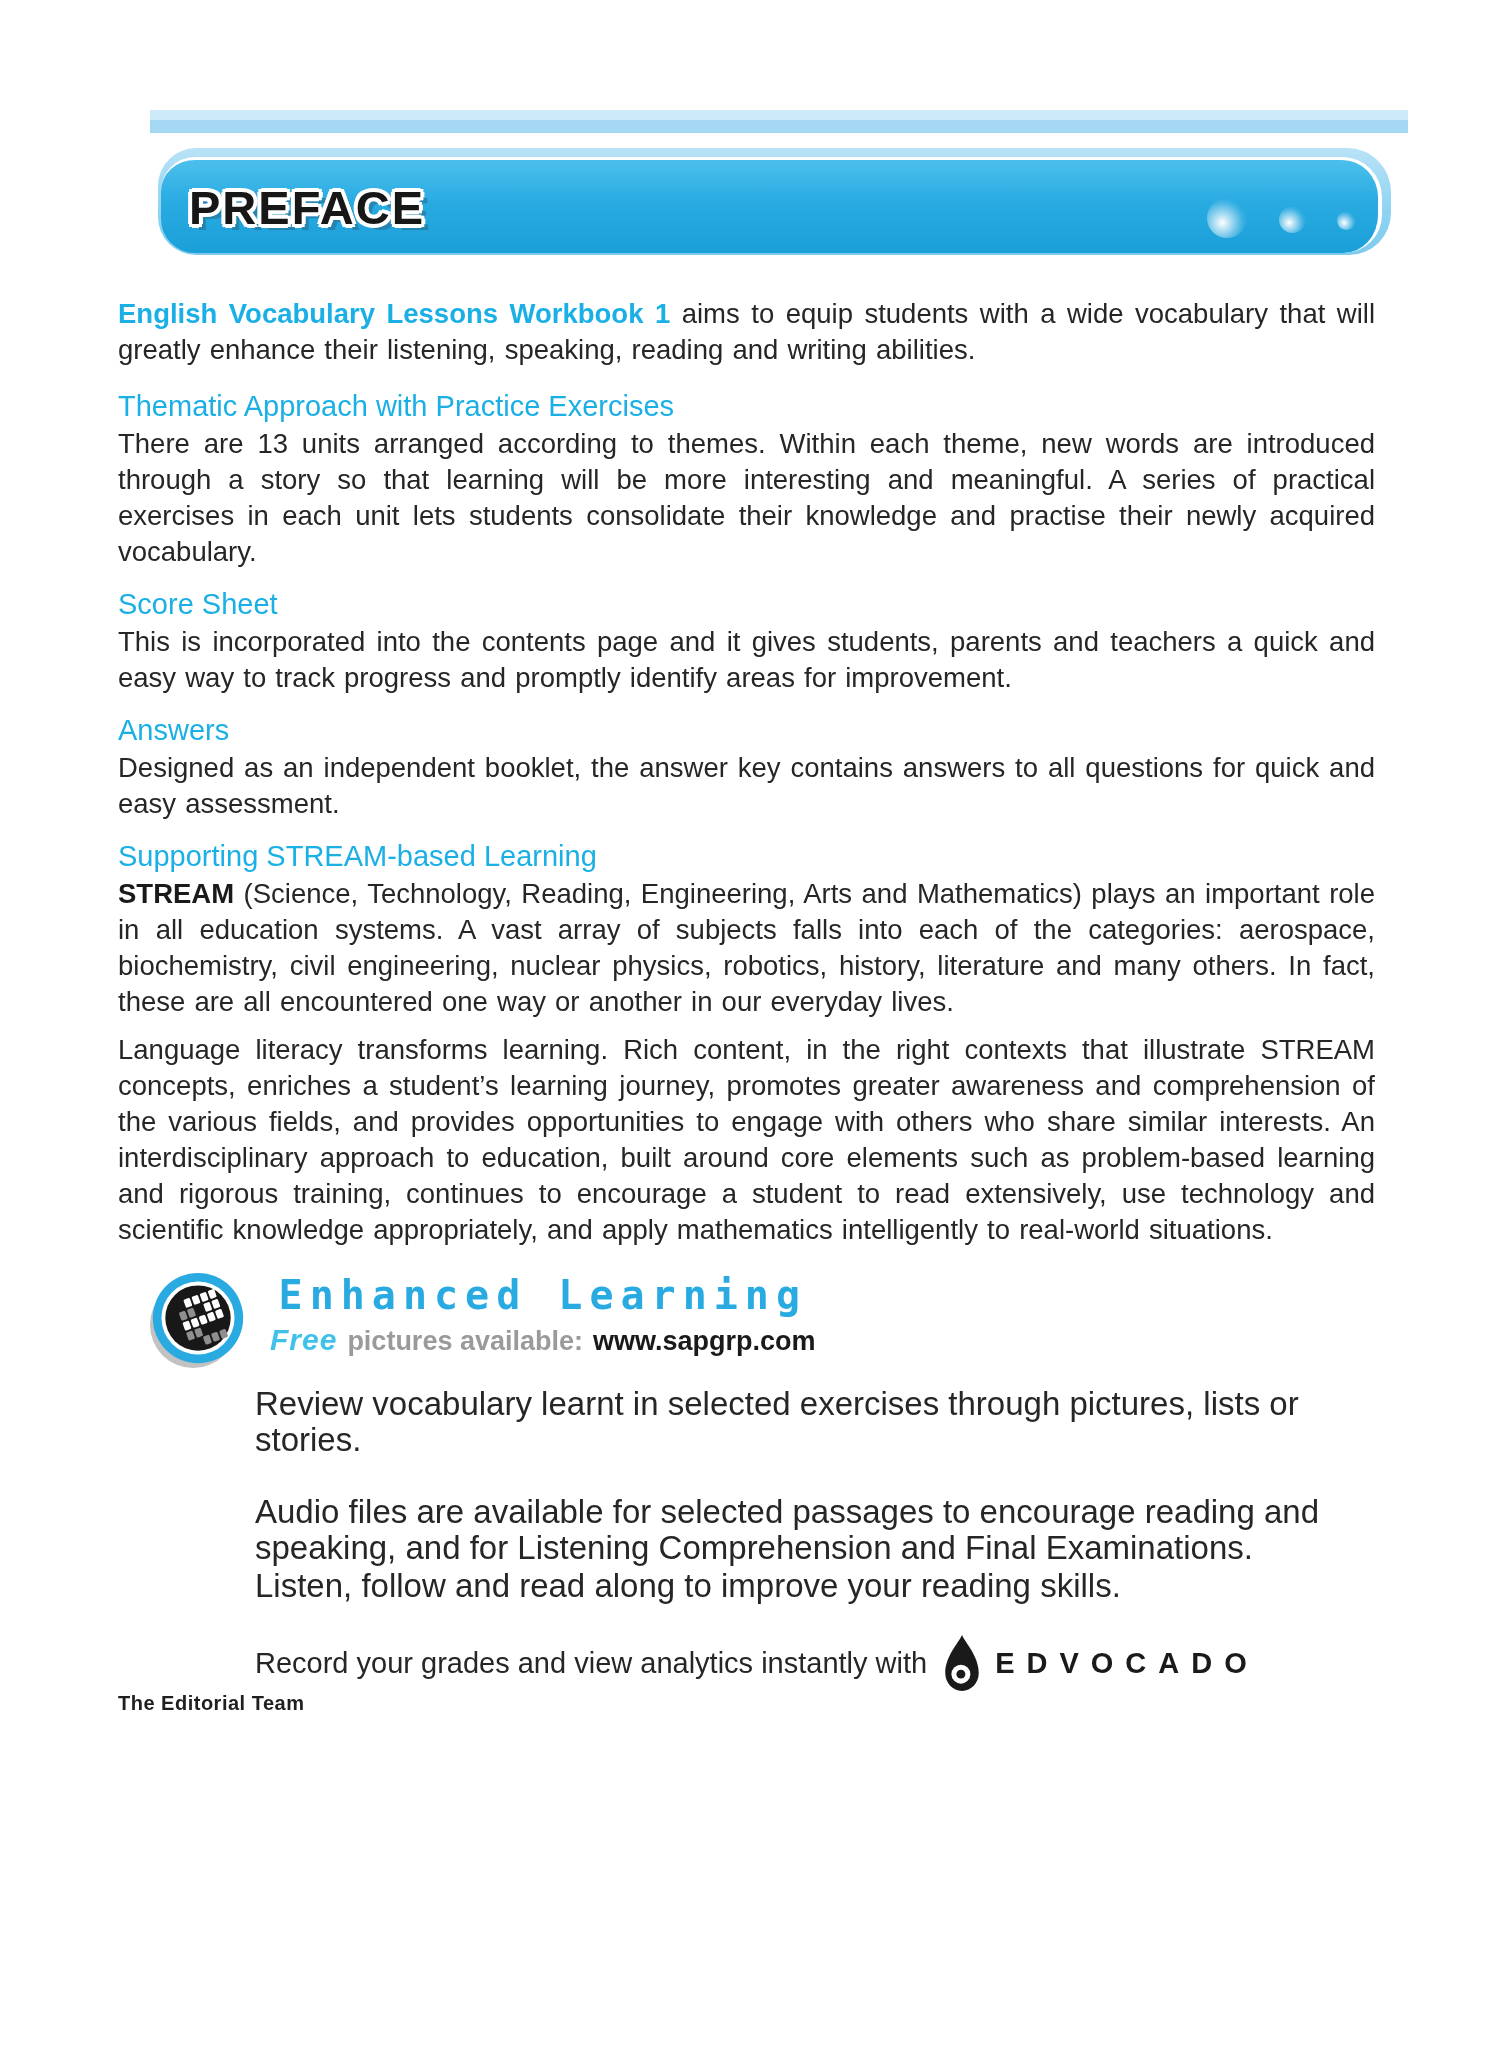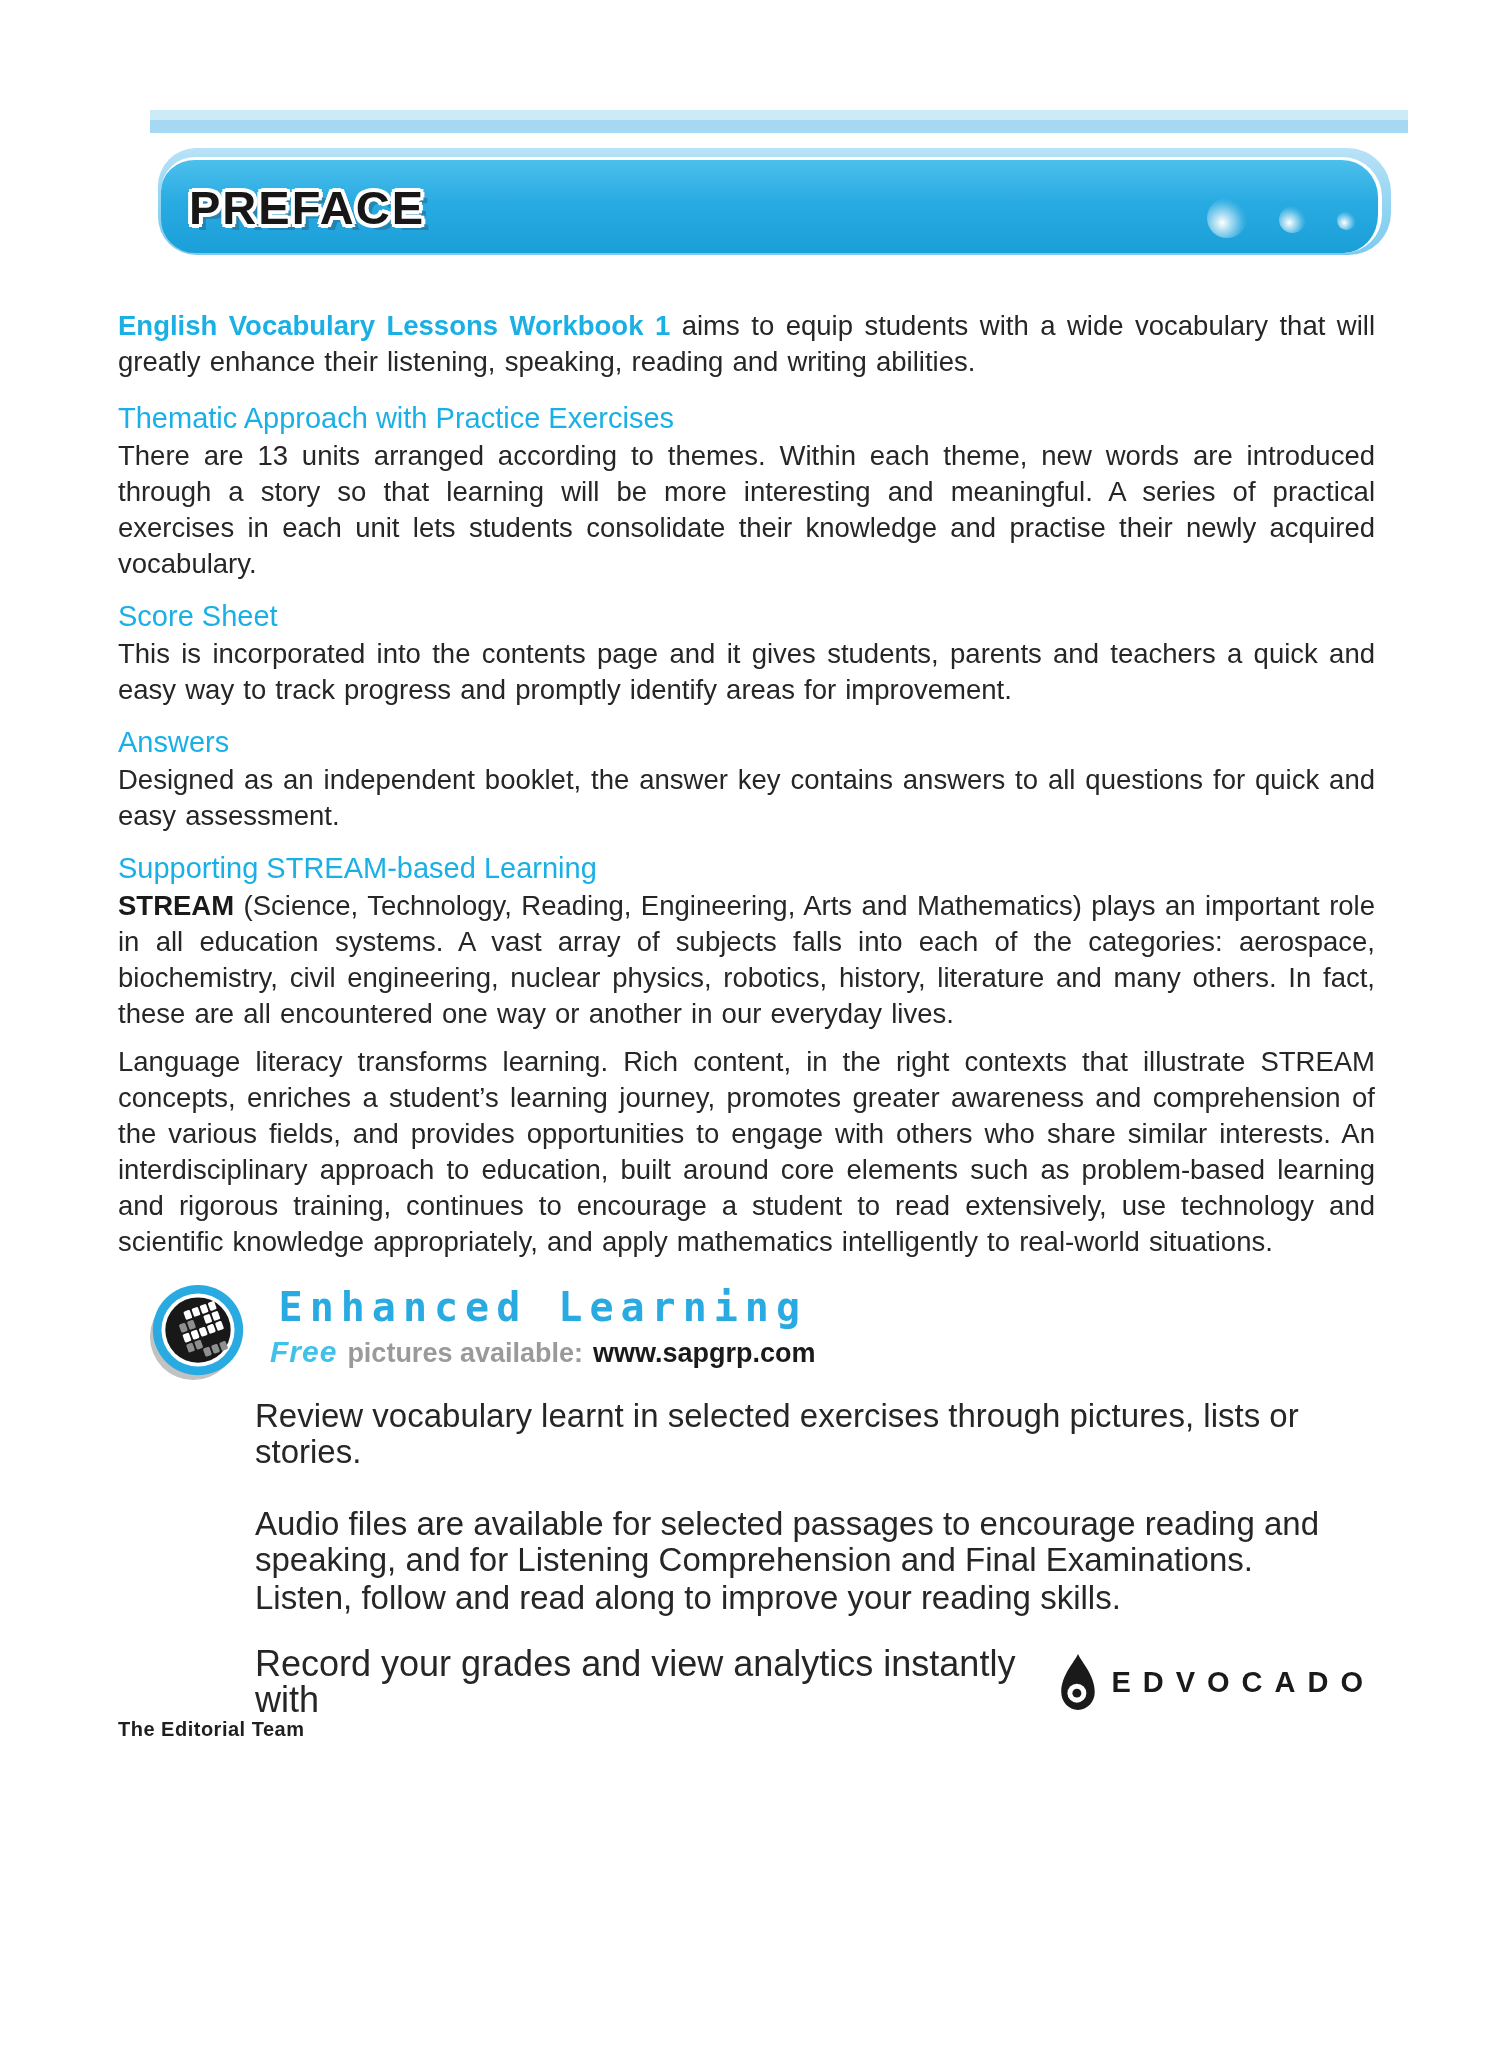--- a/index.html
+++ b/index.html
@@ -45,21 +45,21 @@
       7px 6px 0 rgba(40,70,90,.35);
   }
   .bubble{position:absolute;border-radius:50%;
     background:radial-gradient(circle at 38% 62%, #ffffff 0%, rgba(255,255,255,.65) 22%, rgba(255,255,255,.12) 58%, rgba(255,255,255,0) 72%);
   }
   .bubble.b1{width:40px;height:40px;right:131px;top:38px;}
   .bubble.b2{width:27px;height:27px;right:72px;top:46px;}
   .bubble.b3{width:19px;height:19px;right:22px;top:51px;}
 
   
-  .content{position:absolute;left:118px;top:308px;width:1257px;}
+  .content{position:absolute;left:118px;top:296px;width:1257px;}
   p.body{
     margin:0;font-size:27.5px;line-height:36px;text-align:justify;
     color:var(--ink);word-spacing:1.5px;
   }
   p.intro{margin-bottom:20px;}
   .lead{color:var(--heading-cyan);font-weight:700;}
   .lead-dark{color:var(--black);font-weight:700;}
   section.sec{margin-bottom:16px;}
   section.sec h2{
     margin:0 0 2px 0;font-size:29px;line-height:36px;font-weight:400;color:var(--heading-cyan);
@@ -80,21 +80,21 @@
   .res{color:var(--gray-text);font-weight:700;margin-right:10px;}
   .url{color:var(--black);font-weight:700;}
   .indent{margin-left:137px;}
   .indent p{
     margin:0;font-size:33px;line-height:36px;color:var(--ink);text-align:left;
   }
   .indent p.first{margin-top:16px;}
   .indent p.gap{margin-top:36px;}
   .indent p.tight{margin-top:2px;}
   .record-row{display:flex;align-items:center;margin-top:30px;}
-  .record-row .rec-text{font-size:36px;line-height:36px;color:var(--ink);}
+  .record-row .rec-text{font-size:29px;line-height:36px;color:var(--ink);}
   .avocado{width:42px;height:58px;margin-left:14px;flex:0 0 auto;display:block;}
   .edvocado-text{
     margin-left:12px;font-size:29px;font-weight:700;letter-spacing:12px;color:var(--black);
     font-family:"Liberation Sans", sans-serif;
   }
   .signoff{
     margin-top:0;text-align:left;font-size:20px;font-weight:700;color:#1f1f1f;
     letter-spacing:.5px;
   }
 </style>

